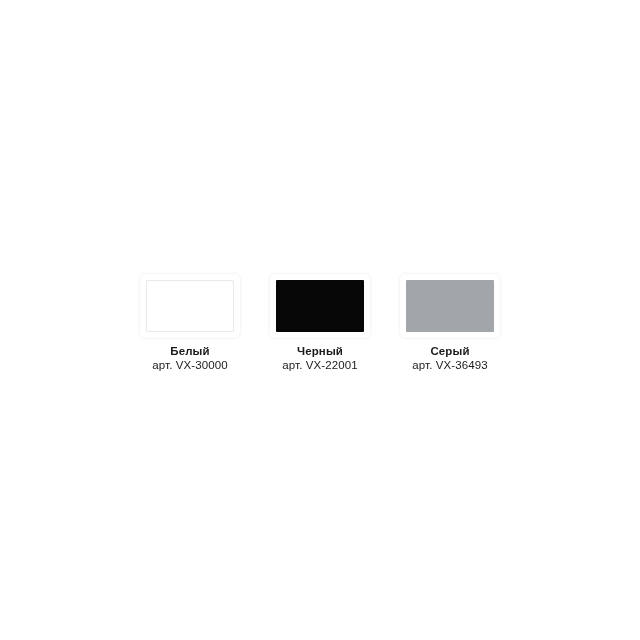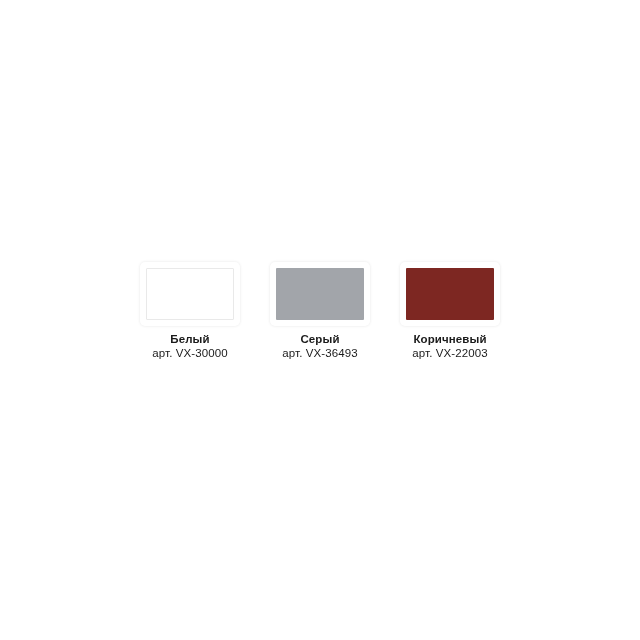--- a/index.html
+++ b/index.html
@@ -11,20 +11,21 @@
     height: 640px;
     background: #ffffff;
     font-family: "Liberation Sans", sans-serif;
     overflow: hidden;
   }
   #swatch-board {
     position: relative;
     width: 640px;
     height: 468px;
     background: #ffffff;
+    margin-top: 12px;
   }
   #swatch-row {
     position: absolute;
     left: 0;
     top: 262px;
     width: 640px;
     display: flex;
     flex-direction: row;
     align-items: flex-start;
     justify-content: center;
@@ -88,30 +89,30 @@
         <div class="swatch-frame">
           <div class="swatch-chip has-hairline" style="background: rgb(255, 255, 255); border-color: rgb(233, 233, 233);"></div>
         </div>
         <div class="swatch-caption">
           <span class="swatch-name">Белый</span>
           <span class="swatch-article">арт. VX-30000</span>
         </div>
       </div>
       <div class="swatch-card">
         <div class="swatch-frame">
+          <div class="swatch-chip" style="background: rgb(6, 6, 6);"></div>
+        </div>
+        <div class="swatch-caption">
+          <span class="swatch-name">Черный</span>
+          <span class="swatch-article">арт. VX-22001</span>
+        </div>
+      </div>
+      <div class="swatch-card">
+        <div class="swatch-frame">
           <div class="swatch-chip" style="background: rgb(162, 165, 170);"></div>
         </div>
         <div class="swatch-caption">
           <span class="swatch-name">Серый</span>
           <span class="swatch-article">арт. VX-36493</span>
         </div>
       </div>
-      <div class="swatch-card">
-        <div class="swatch-frame">
-          <div class="swatch-chip" style="background: rgb(125, 39, 34);"></div>
-        </div>
-        <div class="swatch-caption">
-          <span class="swatch-name">Коричневый</span>
-          <span class="swatch-article">арт. VX-22003</span>
-        </div>
-      </div>
     </div>
 </div>
 
 </body></html>

